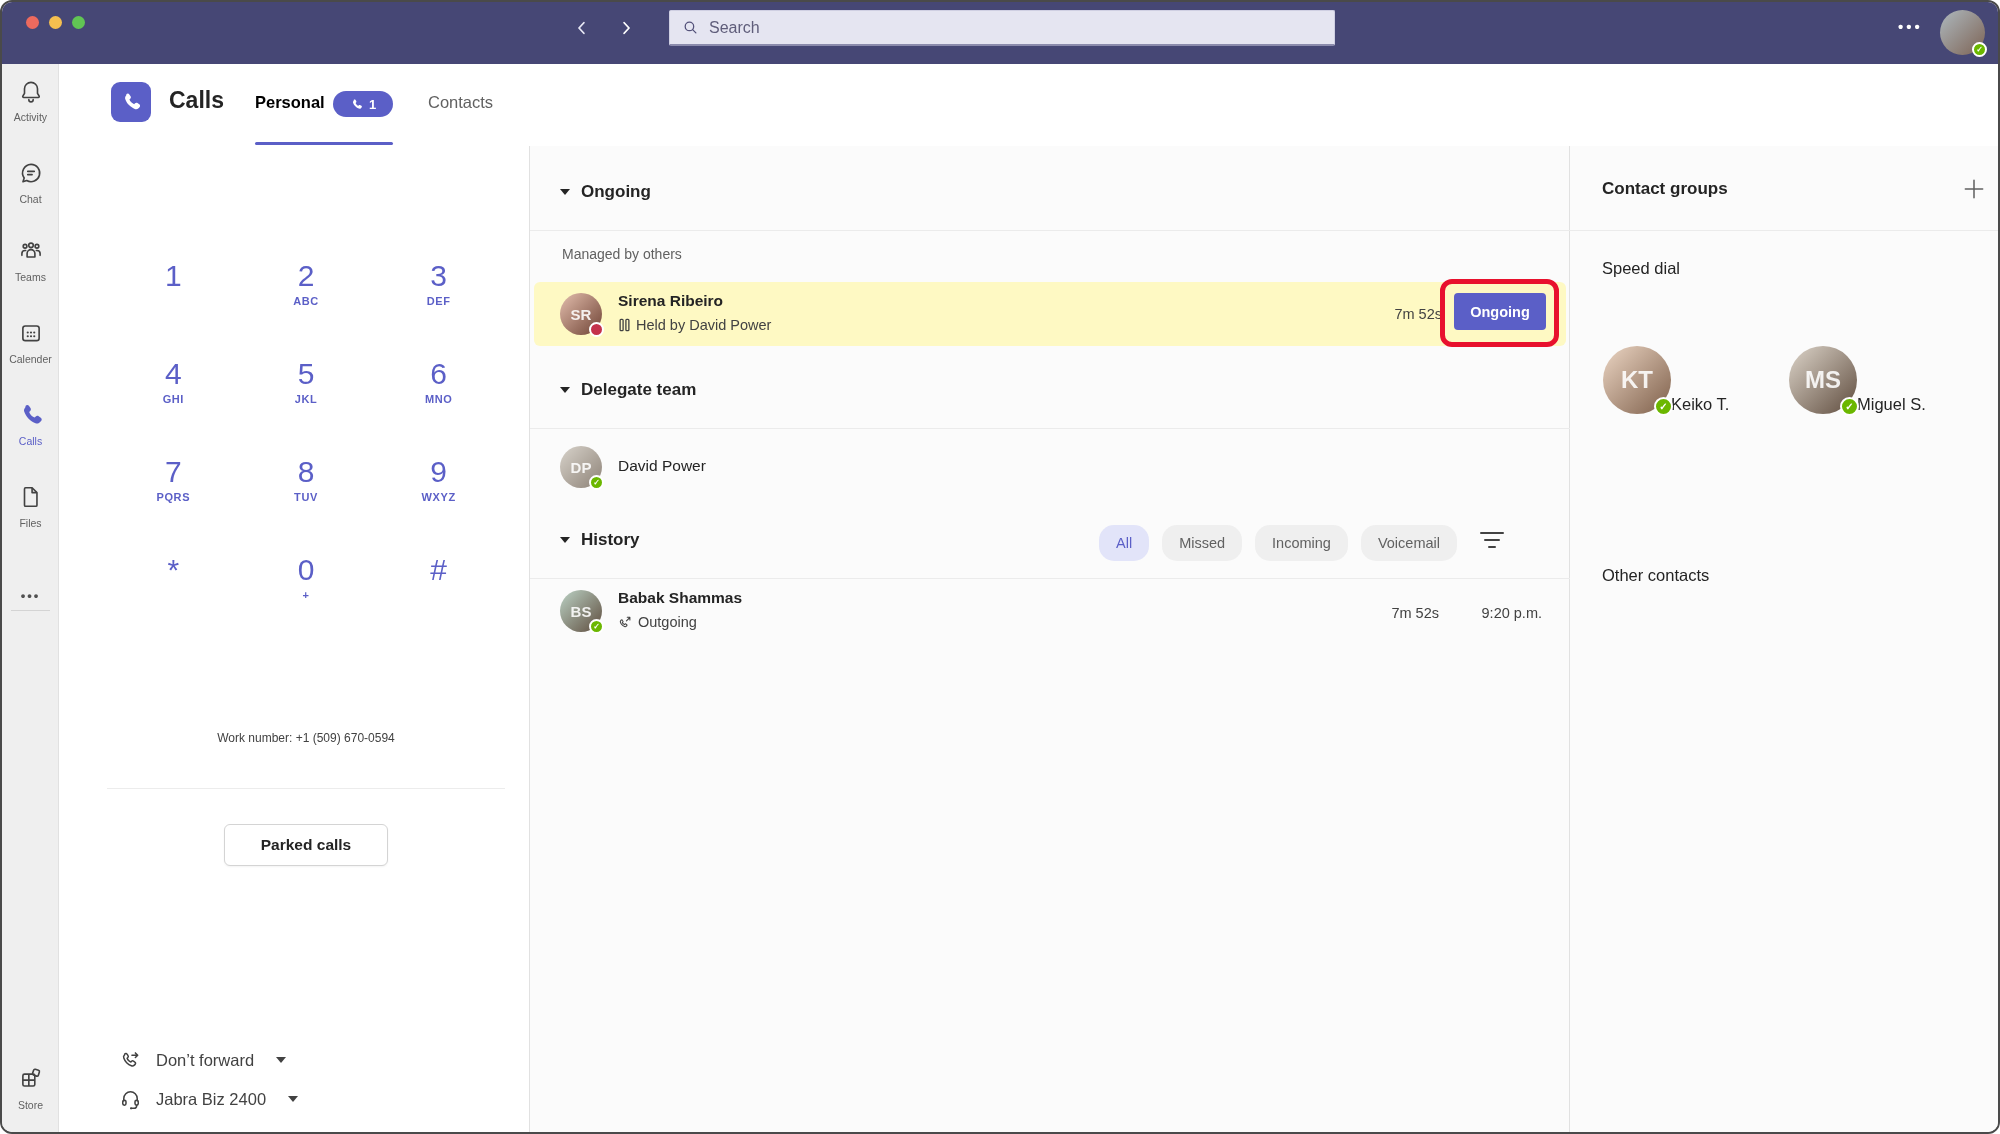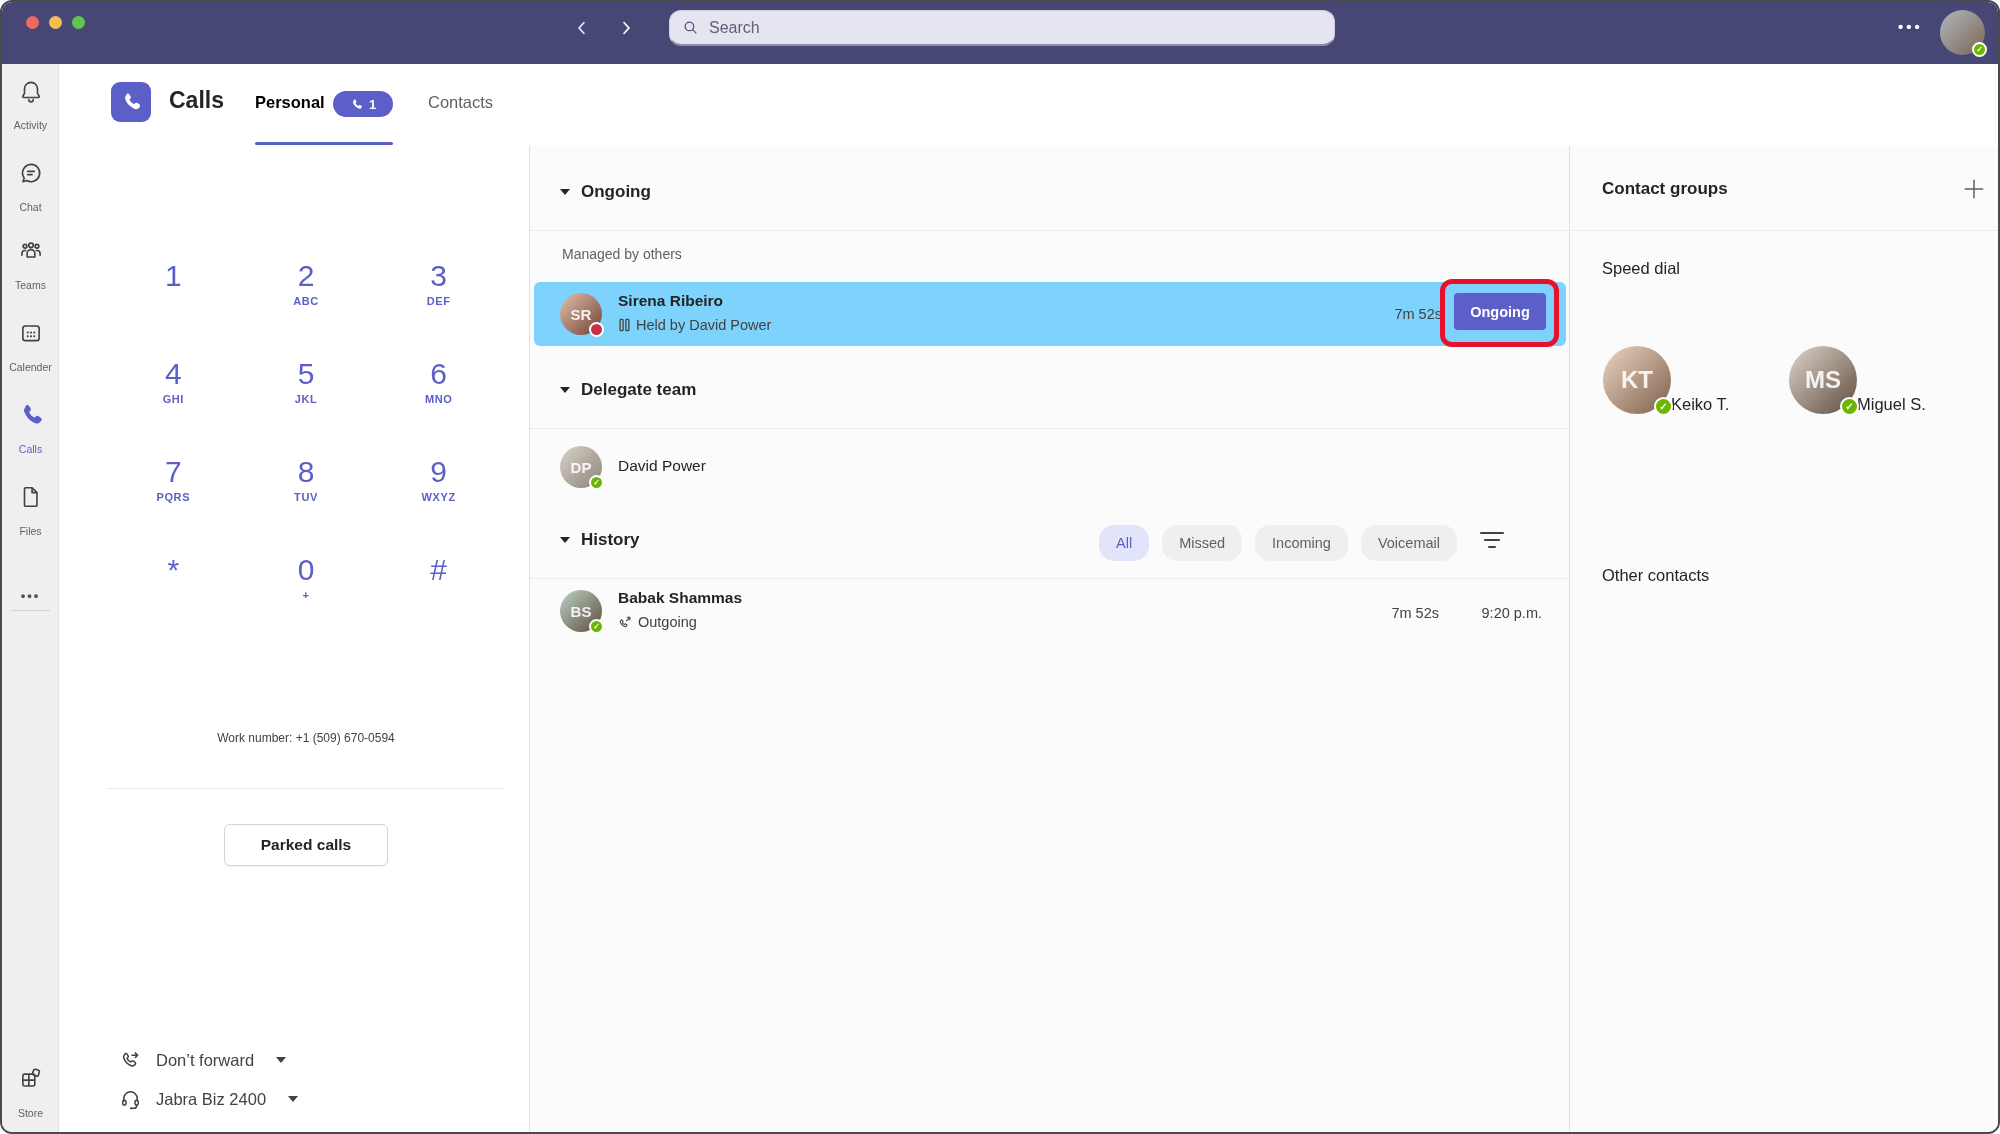--- a/index.html
+++ b/index.html
@@ -3,39 +3,39 @@
 <meta charset="utf-8">
 <style>
   html,body{margin:0;padding:0;background:#fff;width:2000px;height:1134px;font-family:"Liberation Sans",sans-serif;-webkit-font-smoothing:antialiased;}
   *{box-sizing:border-box;}
   .window{position:absolute;left:0;top:0;width:2000px;height:1134px;border:2px solid #4a4a4a;border-radius:12px;overflow:hidden;background:#fff;}
   
   .titlebar{position:absolute;left:0;top:0;width:100%;height:62px;background:#464775;}
   .tl{position:absolute;top:14px;width:13px;height:13px;border-radius:50%;}
   .tl.r{left:24px;background:#ED6A5E;} .tl.y{left:47px;background:#F5BF4F;} .tl.g{left:70px;background:#61C554;}
   .navchev{position:absolute;top:12px;width:28px;height:28px;display:flex;align-items:center;justify-content:center;cursor:pointer;}
-  .searchbox{position:absolute;left:667px;top:8px;width:666px;height:36px;background:#E5E5F1;border:1px solid #cfcfe2;border-bottom:2px solid #8b8bac;border-radius:12px;display:flex;align-items:center;padding:0 12px;gap:10px;}
+  .searchbox{position:absolute;left:667px;top:8px;width:666px;height:36px;background:#E5E5F1;border:1px solid #cfcfe2;border-bottom:2px solid #8b8bac;border-radius:2px;display:flex;align-items:center;padding:0 12px;gap:10px;}
   .searchbox .ph{color:#5f5d7a;font-size:16px;}
   .tb-ellipsis{position:absolute;left:1896px;top:16px;color:#fff;font-size:15px;letter-spacing:3px;font-weight:700;cursor:pointer;}
   .tb-avatar{position:absolute;left:1938px;top:8px;width:45px;height:45px;border-radius:50%;cursor:pointer;}
   
   .avatar{border-radius:50%;display:flex;align-items:center;justify-content:center;color:rgba(255,255,255,.88);font-weight:700;position:relative;flex:none;}
   .av-1{background:linear-gradient(135deg,#aeb9bf,#7d6354);}
   .av-sirena{background:linear-gradient(135deg,#e4bfae,#6e4234);}
   .av-david{background:linear-gradient(135deg,#d8d3cb,#8d8277);}
   .av-babak{background:linear-gradient(135deg,#bcd3c6,#5e4c3d);}
   .av-keiko{background:linear-gradient(135deg,#ecd6c4,#7e5f4a);}
   .av-miguel{background:linear-gradient(135deg,#ddd5ca,#5f4c3e);}
   .pbadge{position:absolute;right:-2px;bottom:-2px;width:15px;height:15px;border-radius:50%;border:2px solid #fff;background:#6BB700;color:#fff;font-size:8px;line-height:11px;text-align:center;font-weight:700;}
   .pbadge.busy{background:#C4314B;}
   .pbadge.lg{width:19px;height:19px;font-size:10px;line-height:15px;}
   
   .rail{position:absolute;left:0;top:62px;width:57px;height:1072px;background:#EFEFEF;border-right:1px solid #E1E1E1;}
   .rail-item{position:absolute;left:0;width:57px;display:flex;flex-direction:column;align-items:center;cursor:pointer;}
-  .rail-item .lbl{margin-top:15px;font-size:10.5px;color:#616161;}
+  .rail-item .lbl{margin-top:7px;font-size:10.5px;color:#616161;}
   .rail-item.active .lbl{color:#5B5FC7;}
   .rail-div{position:absolute;left:9px;top:546px;width:39px;height:1px;background:#d4d4d4;}
   .rail-more{position:absolute;left:0;top:524px;width:57px;text-align:center;color:#515151;font-size:13px;letter-spacing:2px;font-weight:700;cursor:pointer;}
   
   .header{position:absolute;left:57px;top:62px;width:1943px;height:82px;background:#fff;}
   .app-tile{position:absolute;left:52px;top:18px;width:40px;height:40px;border-radius:9px;background:#5B5FC7;display:flex;align-items:center;justify-content:center;}
   .page-title{position:absolute;left:110px;top:23px;font-size:23px;font-weight:700;color:#242424;}
   .tab{position:absolute;top:29px;font-size:16.5px;cursor:pointer;}
   .tab.personal{left:196px;font-weight:700;color:#000000;}
   .tab.contacts{left:369px;color:#616161;}
@@ -56,21 +56,21 @@
   .setting-row{position:absolute;left:60px;display:flex;align-items:center;gap:14px;height:34px;cursor:pointer;}
   .setting-row .txt{font-size:16.5px;color:#424242;}
   .caret-solid{width:0;height:0;border-left:5px solid transparent;border-right:5px solid transparent;border-top:6px solid #424242;margin-left:8px;}
   
   .center{position:absolute;left:528px;top:144px;width:1040px;height:990px;background:#FBFBFB;border-right:1px solid #E1E1E1;}
   .sec-head{position:absolute;left:30px;display:flex;align-items:center;gap:11px;height:28px;cursor:pointer;}
   .sec-head .t{font-size:17px;font-weight:700;color:#242424;}
   .sec-caret{width:0;height:0;border-left:5px solid transparent;border-right:5px solid transparent;border-top:6px solid #242424;}
   .hdiv{position:absolute;left:0;width:1040px;height:1px;background:#EBEBEB;}
   .group-lbl{position:absolute;left:32px;top:100px;font-size:14px;color:#616161;}
-  .call-row{position:absolute;left:4px;top:136px;width:1032px;height:64px;background:#7dd3fc;border-radius:6px;cursor:pointer;}
+  .call-row{position:absolute;left:4px;top:136px;width:1032px;height:64px;background:#fef9c3;border-radius:6px;cursor:pointer;}
   .call-row .avatar{position:absolute;left:26px;top:11px;width:42px;height:42px;font-size:15px;}
   .person-name{position:absolute;left:84px;top:10px;font-size:15.5px;font-weight:700;color:#242424;}
   .sub-line{position:absolute;left:84px;top:35px;display:flex;align-items:center;gap:5px;font-size:14.5px;color:#424242;}
   .dur{position:absolute;top:0;height:64px;display:flex;align-items:center;font-size:14.5px;color:#424242;}
   .resume-btn{position:absolute;left:920px;top:11px;width:92px;height:37px;background:#5B5FC7;border:none;border-radius:4px;color:#fff;font-size:14.5px;font-weight:700;cursor:pointer;font-family:inherit;}
   .redbox{position:absolute;left:906px;top:-3px;width:119px;height:68px;border:5px solid #E8112D;border-radius:12px;pointer-events:none;}
   .plain-row{position:absolute;left:4px;width:1032px;cursor:pointer;}
   .plain-row .avatar{position:absolute;left:26px;width:42px;height:42px;font-size:15px;}
   .pillbar{position:absolute;top:379px;right:112px;display:flex;gap:13px;}
   .pill{height:30px;border-radius:15px;padding:18px 17px;display:flex;align-items:center;font-size:14.5px;background:#EFEFEF;color:#616161;cursor:pointer;}

